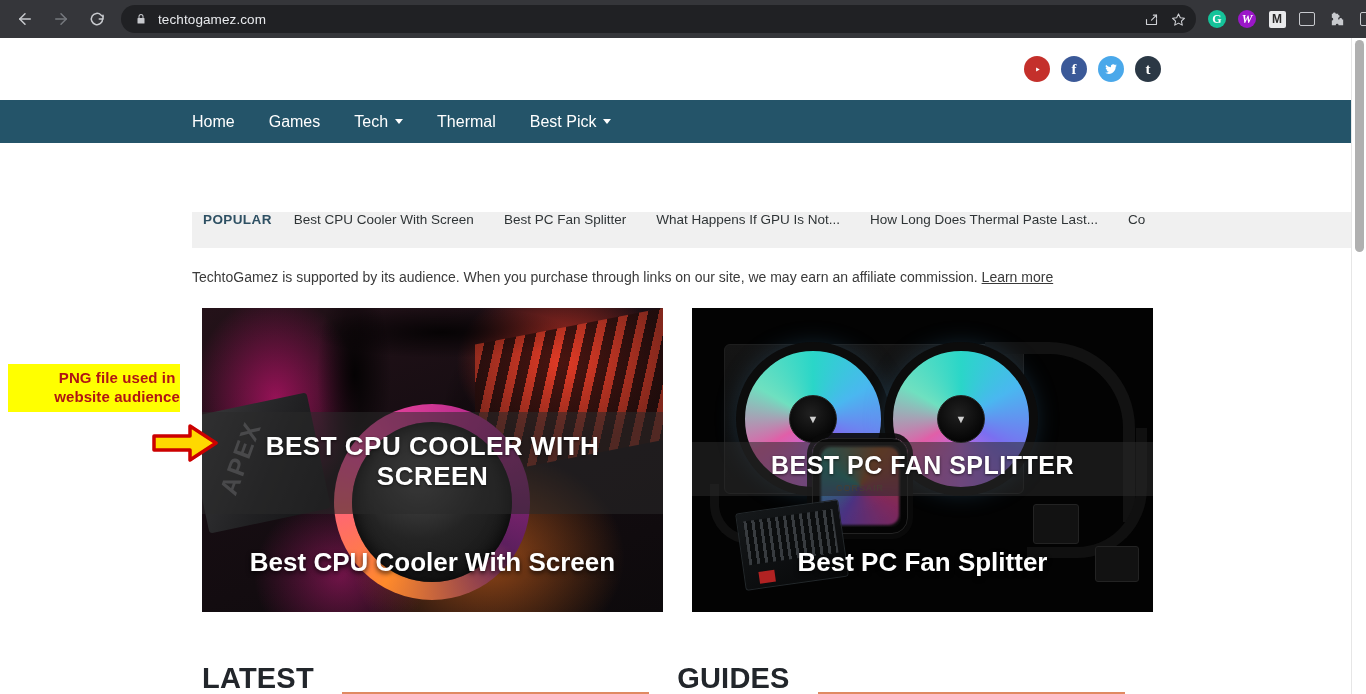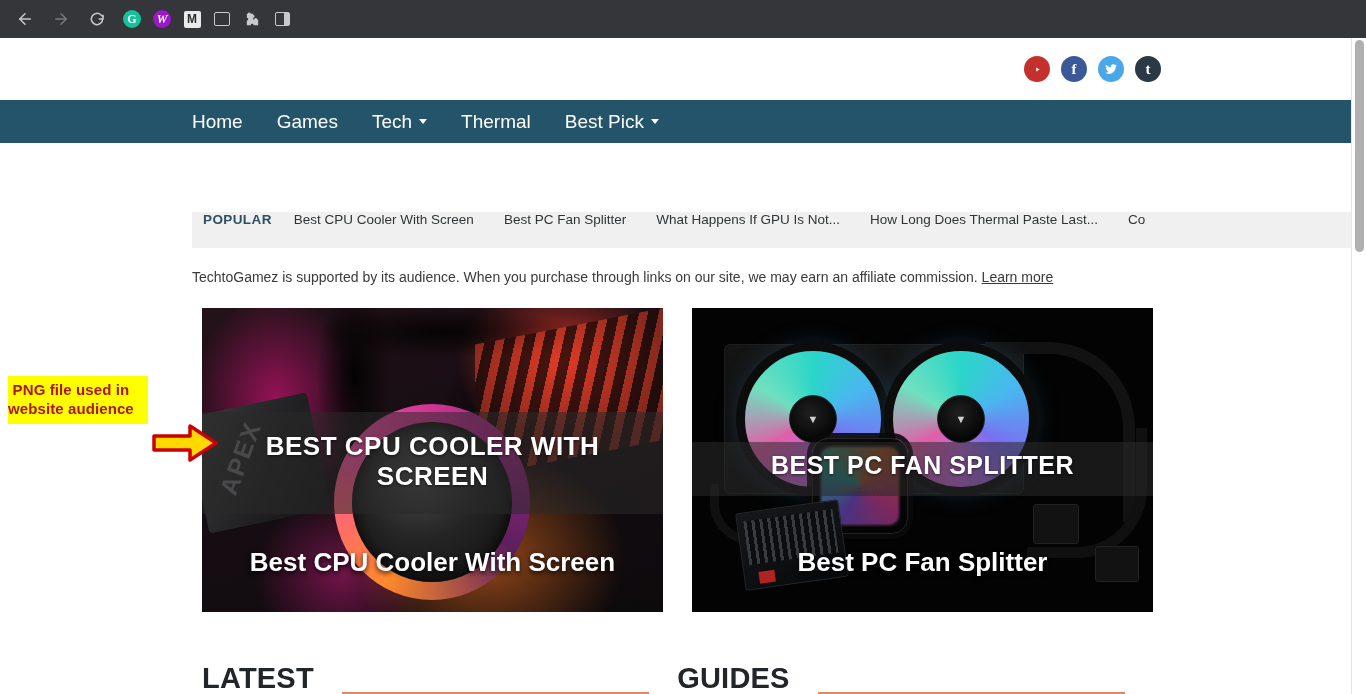--- a/index.html
+++ b/index.html
@@ -148,21 +148,21 @@
     width: 1351px; height: 43px;
     background: #245469;
     display: flex; align-items: center;
   }
   .nav-inner {
     margin-left: 192px;
     display: flex; align-items: center; gap: 0;
   }
   .nav-item {
     color: #ffffff;
-    font-size: 19px;
+    font-size: 16px;
     padding: 0 17px;
     display: flex; align-items: center; gap: 7px;
     white-space: nowrap;
   }
   .nav-item:first-child { padding-left: 0; }
   .caret {
     width: 0; height: 0;
     border-left: 4.5px solid transparent;
     border-right: 4.5px solid transparent;
     border-top: 5.5px solid #ffffff;
@@ -370,24 +370,24 @@
   
   .sect { position:absolute; top: 624px; left: 202px; display:flex; align-items:flex-end; width: 951px; }
   .sect-h {
     font-size: 29px; font-weight: bold; color: #22262b;
     letter-spacing: .2px; white-space:nowrap;
   }
   .sect-rule { height: 3px; background: #e08a62; flex: 1 1 auto; margin: 0 28px; }
 
   
   .anno-box {
-    position: absolute; left: 8px; top: 338px;
-    width: 140px; height: 48px;
+    position: absolute; left: 8px; top: 326px;
+    width: 172px; height: 48px;
     background: #ffff00;
-    display: flex; align-items: center; justify-content: flex-start;
+    display: flex; align-items: center; justify-content: flex-end;
     text-align: center;
   }
   .anno-text {
     color: #b01414; font-size: 15px; font-weight: bold;
     line-height: 1.25; letter-spacing: .1px;
   }
   .anno-arrow {
     position: absolute; left: 152px; top: 385px;
     width: 66px; height: 40px;
   }
@@ -409,20 +409,42 @@
         <polyline points="12 5 19 12 12 19"></polyline>
       </svg>
   </div>
   <div class="nav-btn">
     <svg width="18" height="18" viewBox="0 0 24 24" fill="none" stroke="currentColor" stroke-width="2" stroke-linecap="round" stroke-linejoin="round">
         <polyline points="20 7 20 12 15 12"></polyline>
         <path d="M19.5 12a7.5 7.5 0 1 1-2.2-5.3L20 9"></path>
       </svg>
   </div>
 
+  <div class="omnibox">
+    <span class="lock-icon">
+      <svg width="12" height="14" viewBox="0 0 24 24" fill="currentColor">
+          <path d="M12 2a5 5 0 0 0-5 5v3H6a1 1 0 0 0-1 1v9a1 1 0 0 0 1 1h12a1 1 0 0 0 1-1v-9a1 1 0 0 0-1-1h-1V7a5 5 0 0 0-5-5zm0 2a3 3 0 0 1 3 3v3H9V7a3 3 0 0 1 3-3z"></path>
+        </svg>
+    </span>
+    <span class="omnibox-url">techtogamez.com</span>
+    <span class="omni-right">
+      <span class="omni-ic">
+        <svg width="15" height="15" viewBox="0 0 24 24" fill="none" stroke="currentColor" stroke-width="1.8" stroke-linecap="round" stroke-linejoin="round">
+            <path d="M4 12v7a1 1 0 0 0 1 1h14a1 1 0 0 0 1-1v-7"></path>
+            <polyline points="15 5 20 5 20 10"></polyline>
+            <line x1="12" y1="13" x2="20" y2="5"></line>
+          </svg>
+      </span>
+      <span class="omni-ic">
+        <svg width="15" height="15" viewBox="0 0 24 24" fill="none" stroke="currentColor" stroke-width="1.7" stroke-linejoin="round">
+            <polygon points="12 3 14.9 9.2 21.5 10 16.7 14.5 18 21 12 17.8 6 21 7.3 14.5 2.5 10 9.1 9.2"></polygon>
+          </svg>
+      </span>
+    </span>
+  </div>
 
   <div class="tb-icons">
     <span class="tb-ic">
       <span class="ext-circle ext-g">G</span>
     </span>
     <span class="tb-ic">
       <span class="ext-circle ext-w">W</span>
     </span>
     <span class="tb-ic">
       <span class="ext-m">M</span>

